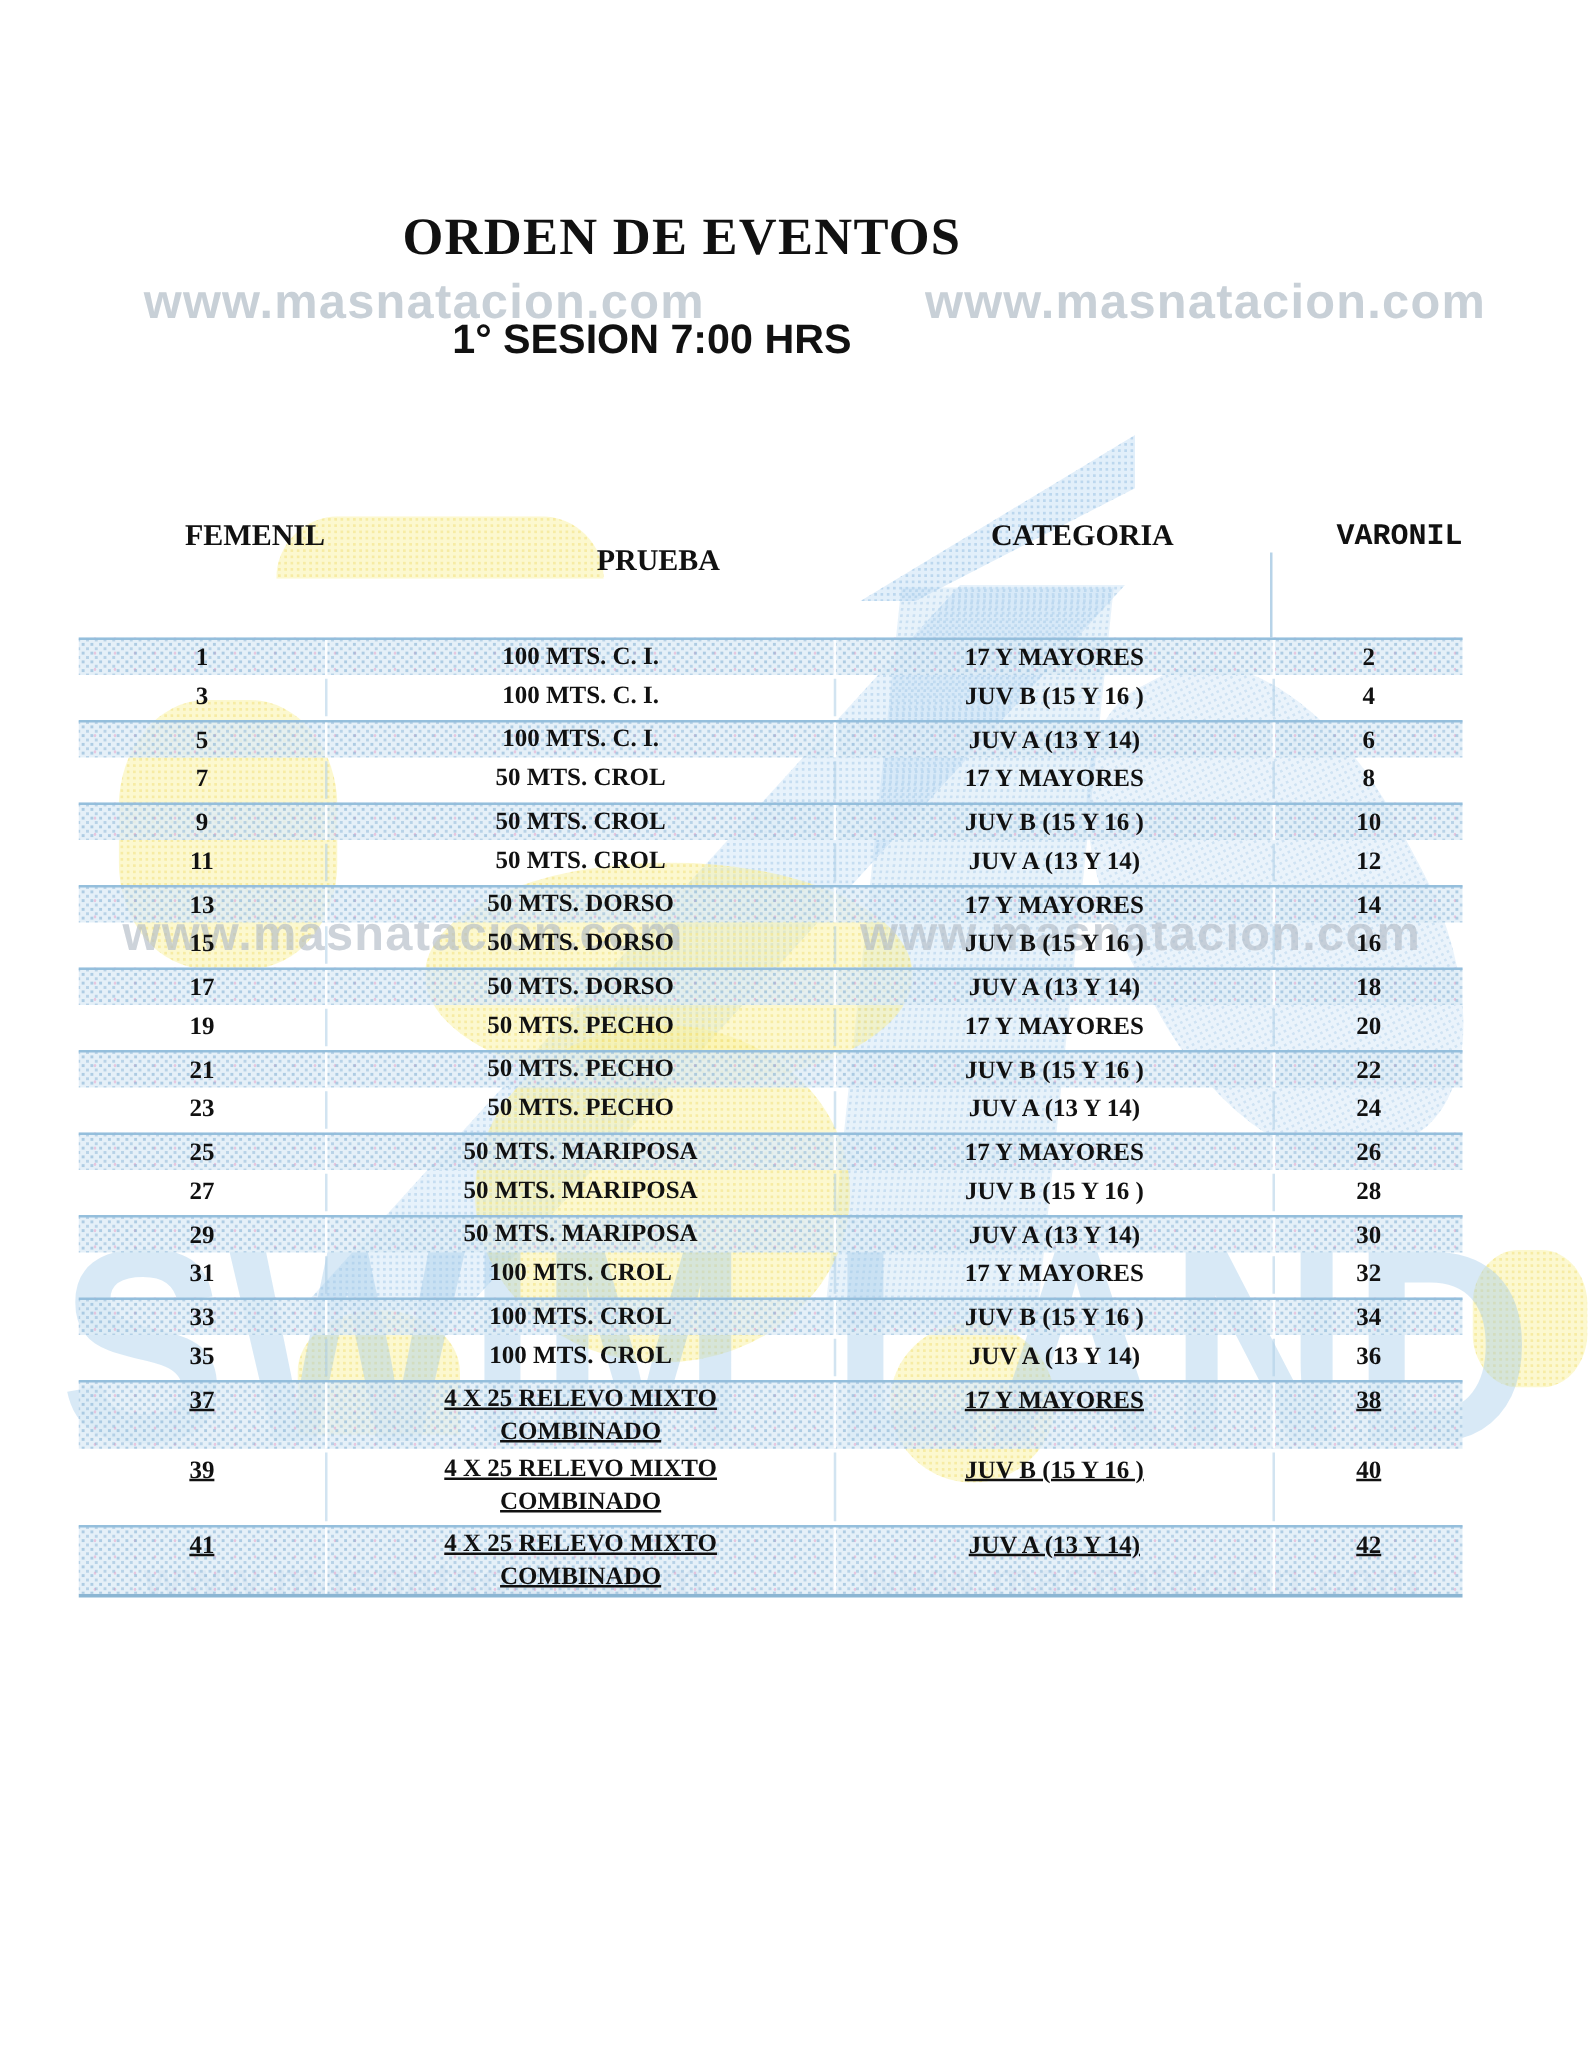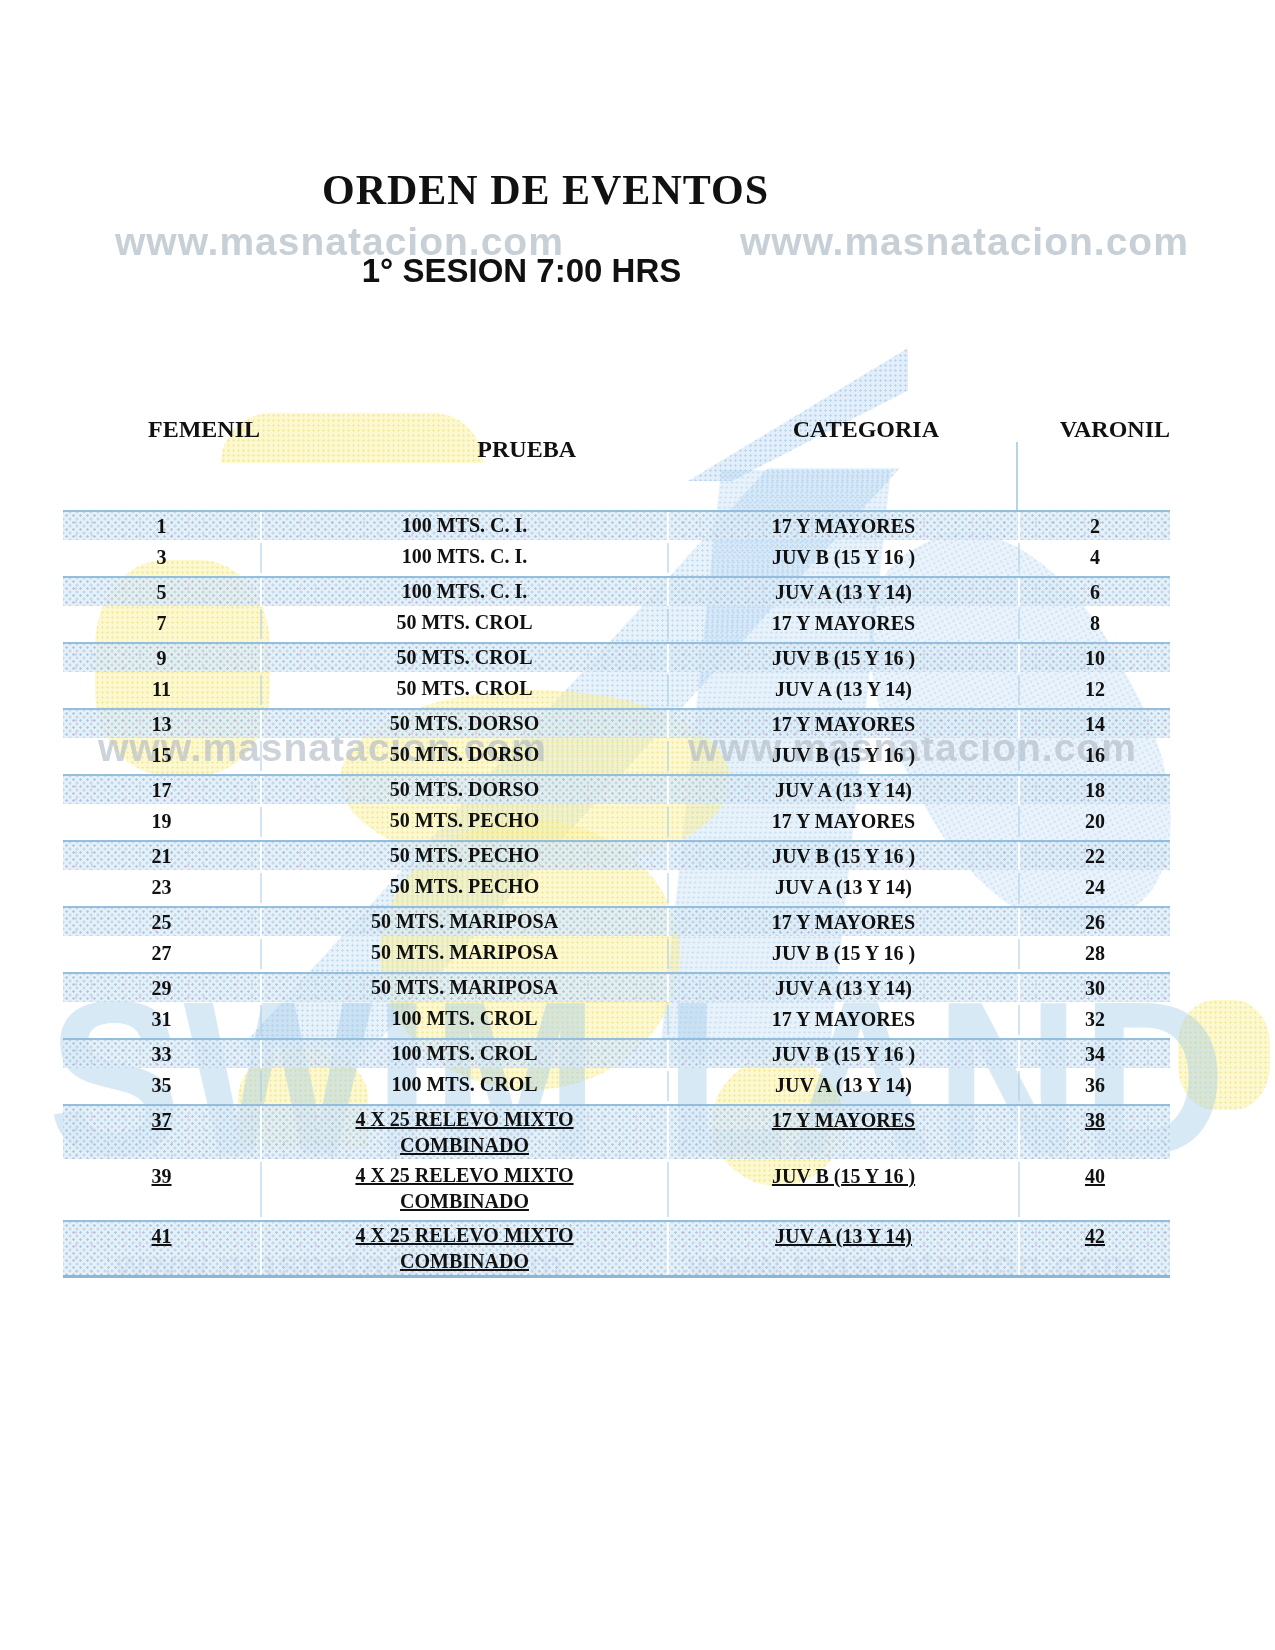--- a/index.html
+++ b/index.html
@@ -42,21 +42,21 @@
   }
   .session {
     position:absolute; left:0; top:252px; width:1043px; text-align:center;
     font-family:"Liberation Sans", sans-serif; font-weight:700; font-size:33px; margin:0;
   }
   
   .thead span { position:absolute; top:416px; font-weight:700; font-size:24px; text-align:right; }
   .th-fem { left:63px;  width:197px; }
   .th-pru { left:260px; width:316px;margin-top:20px; }
   .th-cat { left:667px; width:272px; }
-  .th-var { left:1018px; width:152px; }
+  .th-var { left:1018px; width:152px;font-family:Liberation Mono, monospace; }
   .vline-head { position:absolute; left:1016px; top:442px; width:2px; height:68px; background:#b7d3e8; }
   
   .rows {
     position:absolute; left:63px; top:510px; width:1107px; z-index:1;
     border-bottom:3px solid #8cb6d3;
   }
   .trow {
     display:grid; grid-template-columns:197px 407px 351px 152px;
     height:30px; margin-bottom:3px; align-items:start; box-sizing:border-box;
   }

